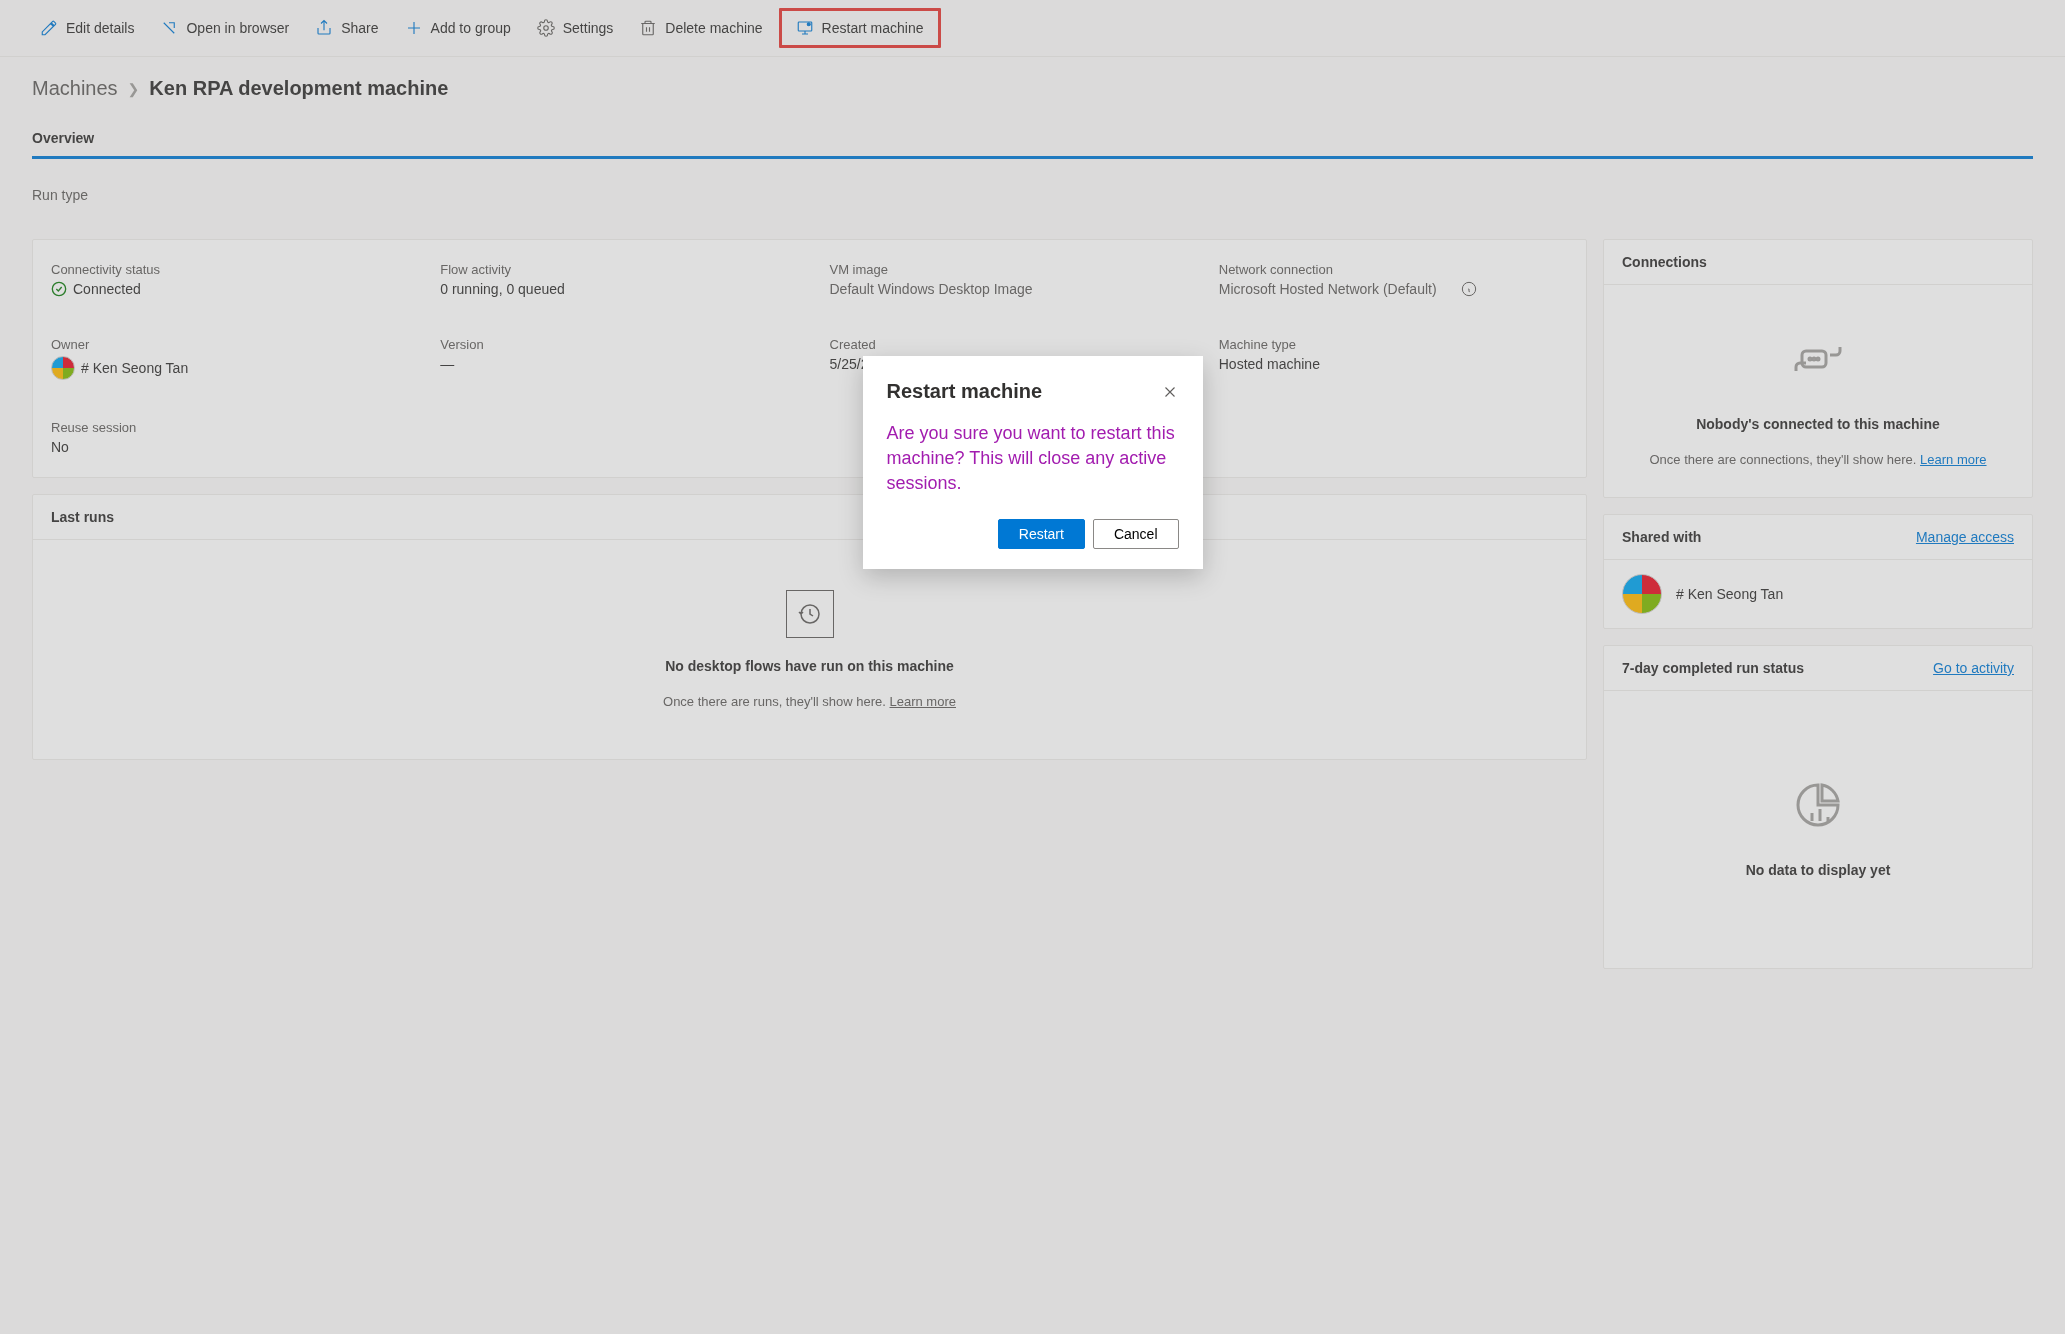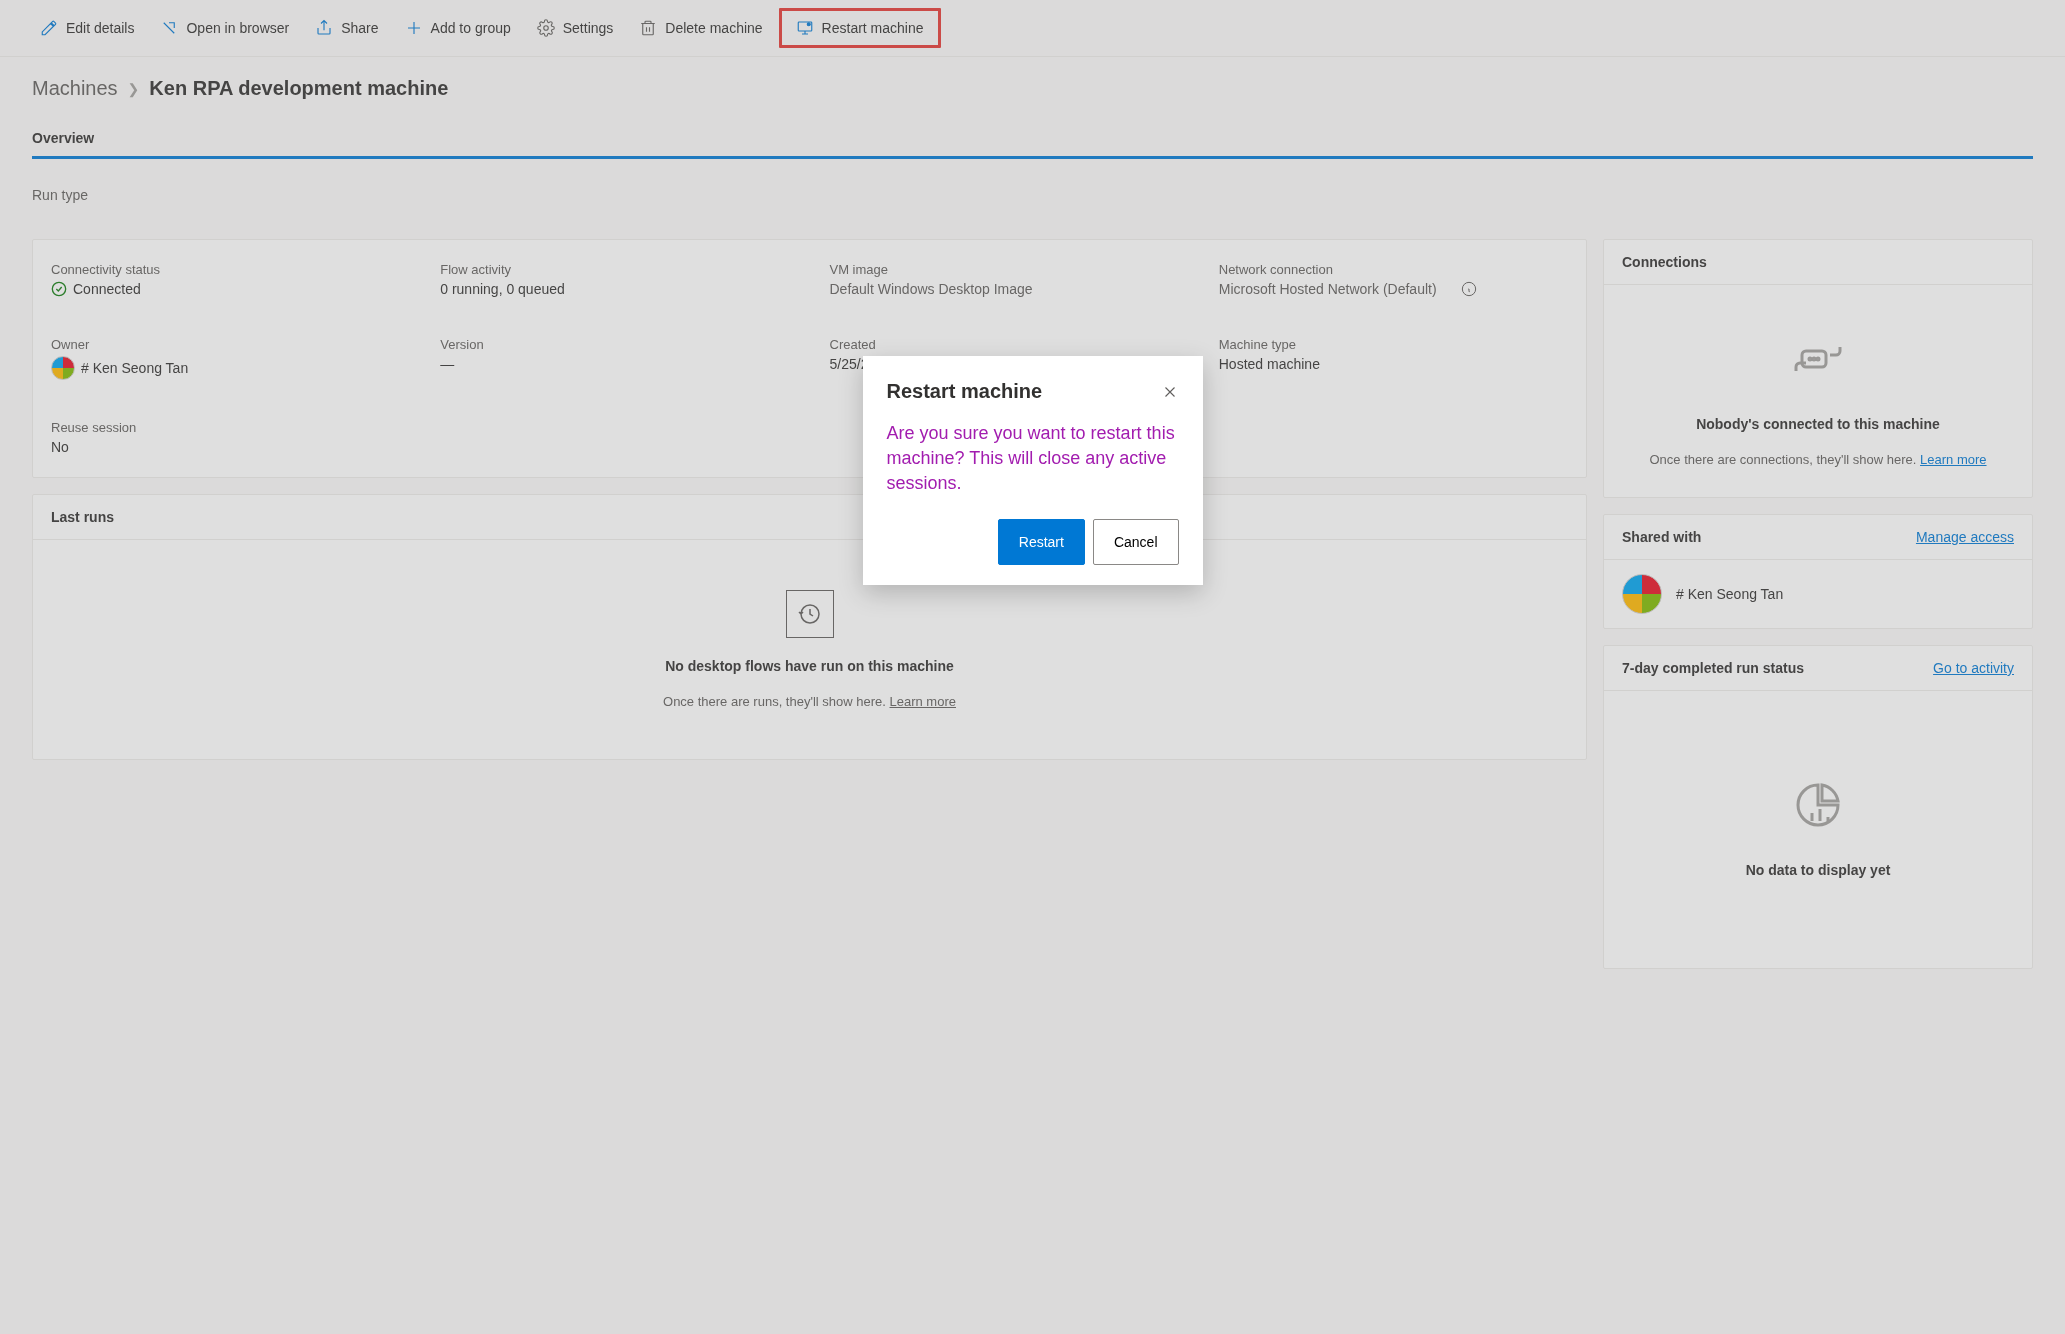--- a/index.html
+++ b/index.html
@@ -129,21 +129,21 @@
     }
     .dialog-header {
       display: flex; justify-content: space-between; align-items: center;
       margin-bottom: 18px;
     }
     .dialog-title { font-size: 20px; font-weight: 600; }
     .dialog-close { width: 18px; height: 18px; color: #605e5c; cursor: pointer; }
     .dialog-body { font-size: 18px; color: #a21caf; margin-bottom: 22px; line-height: 1.4; }
     .dialog-actions { display: flex; justify-content: flex-end; gap: 8px; }
     .btn {
-      padding: 14px 20px;
+      padding: 6px 20px;
       font-size: 14px;
       border: 1px solid #8a8886;
       background: #fff;
       cursor: pointer;
       border-radius: 2px;
     }
     .btn.primary {
       background: #0078d4; color: #fff; border-color: #0078d4;
     }
     a { cursor: pointer; }

